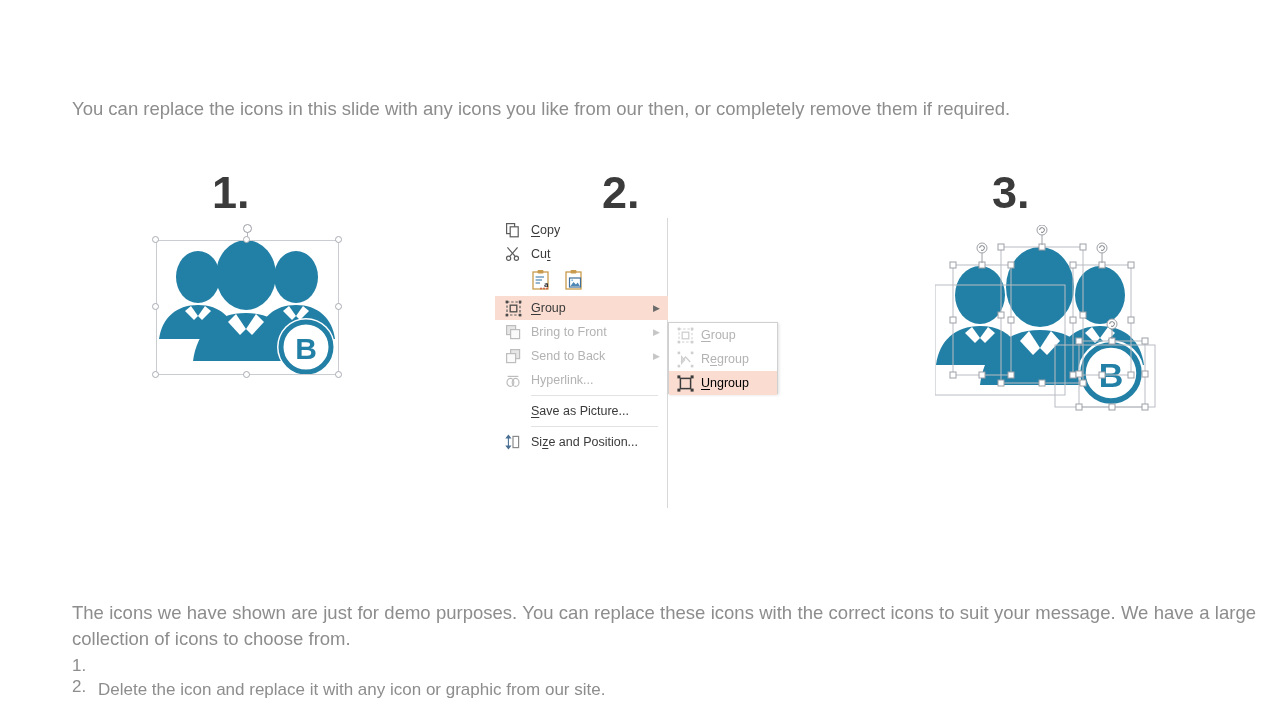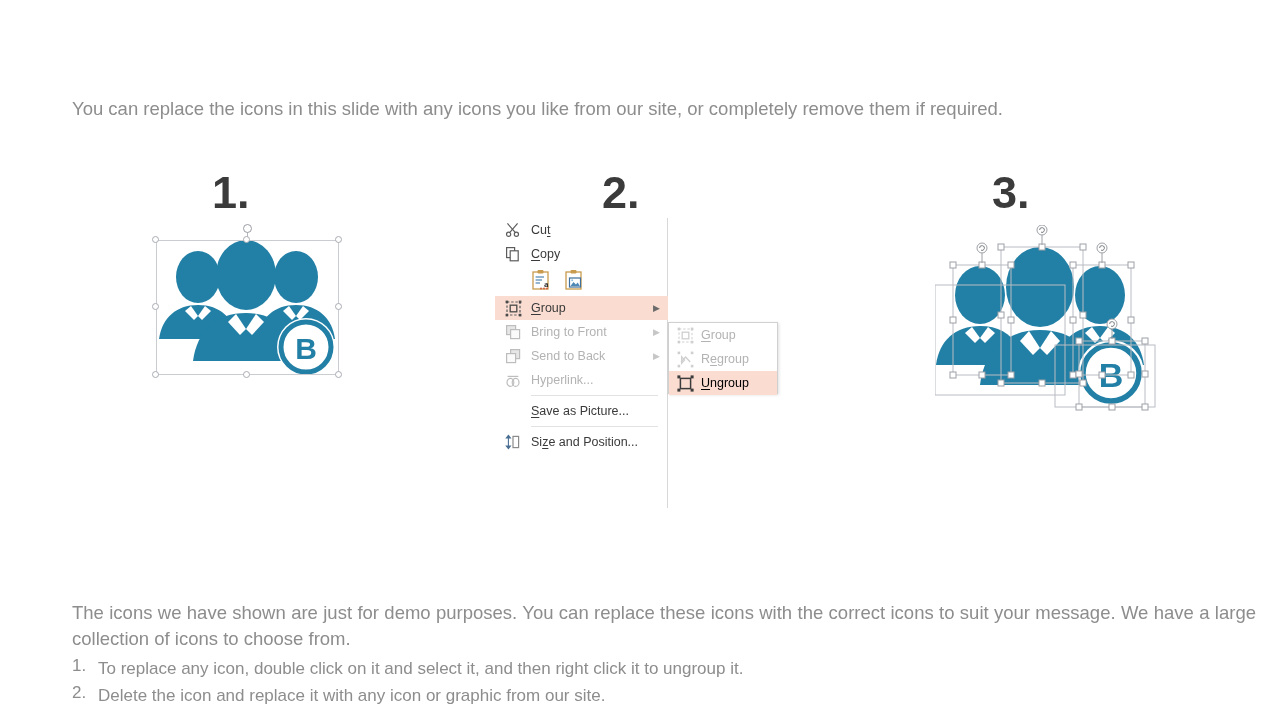--- a/index.html
+++ b/index.html
@@ -102,21 +102,21 @@
   
   .gi { stroke: #5c5c5c; fill: none; stroke-width: 1.2; }
   .gi-d { stroke: #bdbdbd; fill: none; stroke-width: 1.2; }
 </style>
 </head>
 <body>
 
 <div class="slide">
 
 
-  <div class="intro">You can replace the icons in this slide with any icons you like from our site, or completely remove them if required.</div>
+  <div class="intro">You can replace the icons in this slide with any icons you like from our then, or completely remove them if required.</div>
 
   <div class="step-num" id="num1">1.</div>
   <div class="step-num" id="num2">2.</div>
   <div class="step-num" id="num3">3.</div>
 
   <div class="panel" id="panel1">
 
     <svg class="people" style="left:10px; top:12px;" width="195" height="145" viewBox="0 0 195 145">
       <g fill="#2280A6">
 
@@ -155,40 +155,40 @@
   </div>
 
   <div class="panel" id="panel2">
     <div class="ctxmenu">
       <div class="ctx-divider-v"></div>
 
       <div class="mi">
         <span class="ico">
           <svg width="16" height="16" viewBox="0 0 16 16">
             <g class="gi">
+                <rect x="1.6" y="1.6" width="8" height="10"></rect>
+                <rect x="5.2" y="4.8" width="8" height="10" fill="#fff"></rect>
+              </g>
+          </svg>
+        </span>
+        <span><span class="u">C</span>opy</span>
+      </div>
+
+      <div class="mi">
+        <span class="ico">
+          <svg width="16" height="16" viewBox="0 0 16 16">
+            <g class="gi">
                 <circle cx="3.6" cy="12.3" r="2.1"></circle>
                 <circle cx="11.4" cy="12.3" r="2.1"></circle>
             <line x1="4.6" y1="10.6" x2="12.6" y2="1.4"></line>
                 <line x1="10.4" y1="10.6" x2="2.4" y2="1.4"></line>
               </g>
           </svg>
         </span>
         <span>Cu<span class="u">t</span></span>
-      </div>
-
-      <div class="mi">
-        <span class="ico">
-          <svg width="16" height="16" viewBox="0 0 16 16">
-            <g class="gi">
-                <rect x="1.6" y="1.6" width="8" height="10"></rect>
-                <rect x="5.2" y="4.8" width="8" height="10" fill="#fff"></rect>
-              </g>
-          </svg>
-        </span>
-        <span><span class="u">C</span>opy</span>
       </div>
 
 
       <div class="paste-row">
         <span>
           <svg width="21" height="22" viewBox="0 0 21 22">
             <rect x="2" y="3" width="15" height="17" fill="#ffffff" stroke="#c99b4e" stroke-width="1.3"></rect>
             <rect x="6.5" y="1" width="6" height="3.4" rx="1" fill="#c99b4e"></rect>
             <g stroke="#5b8fb9" stroke-width="1.3">
                 <line x1="4.6" y1="8" x2="13" y2="8"></line>
@@ -437,21 +437,20 @@
         <path d="M174.6 99 a2.4 2.4 0 1 1 1.4 2.2" fill="none" stroke="#7c7f85" stroke-width="1"></path>
       </g>
     </svg>
   </div>
 
   <div style="position:absolute; left:72px; top:600px; width:1184px;">
     <div style="font-size:18.5px; line-height:26px; color:#8d8d8d; text-align:justify;">The icons we have shown are just for demo purposes. You can replace these icons with the correct icons to suit your message. We have a large collection of icons to choose from.</div>
 
     <div style="display:flex; margin-top:4px;">
       <span style="font-size:17px; color:#8d8d8d; width:26px; flex:none;">1.</span>
-      <span style="font-size:17px; line-height:26px; color:#8d8d8d;">To replace any icon, double click on it and select it, and then right click it to ungroup it.</span>
     </div>
 
     <div style="display:flex; margin-top:1px;">
       <span style="font-size:17px; color:#8d8d8d; width:26px; flex:none;">2.</span>
       <span style="font-size:17px; line-height:26px; color:#8d8d8d;text-align:center;">Delete the icon and replace it with any icon or graphic from our site.</span>
     </div>
   </div>
 
 </div>
 

